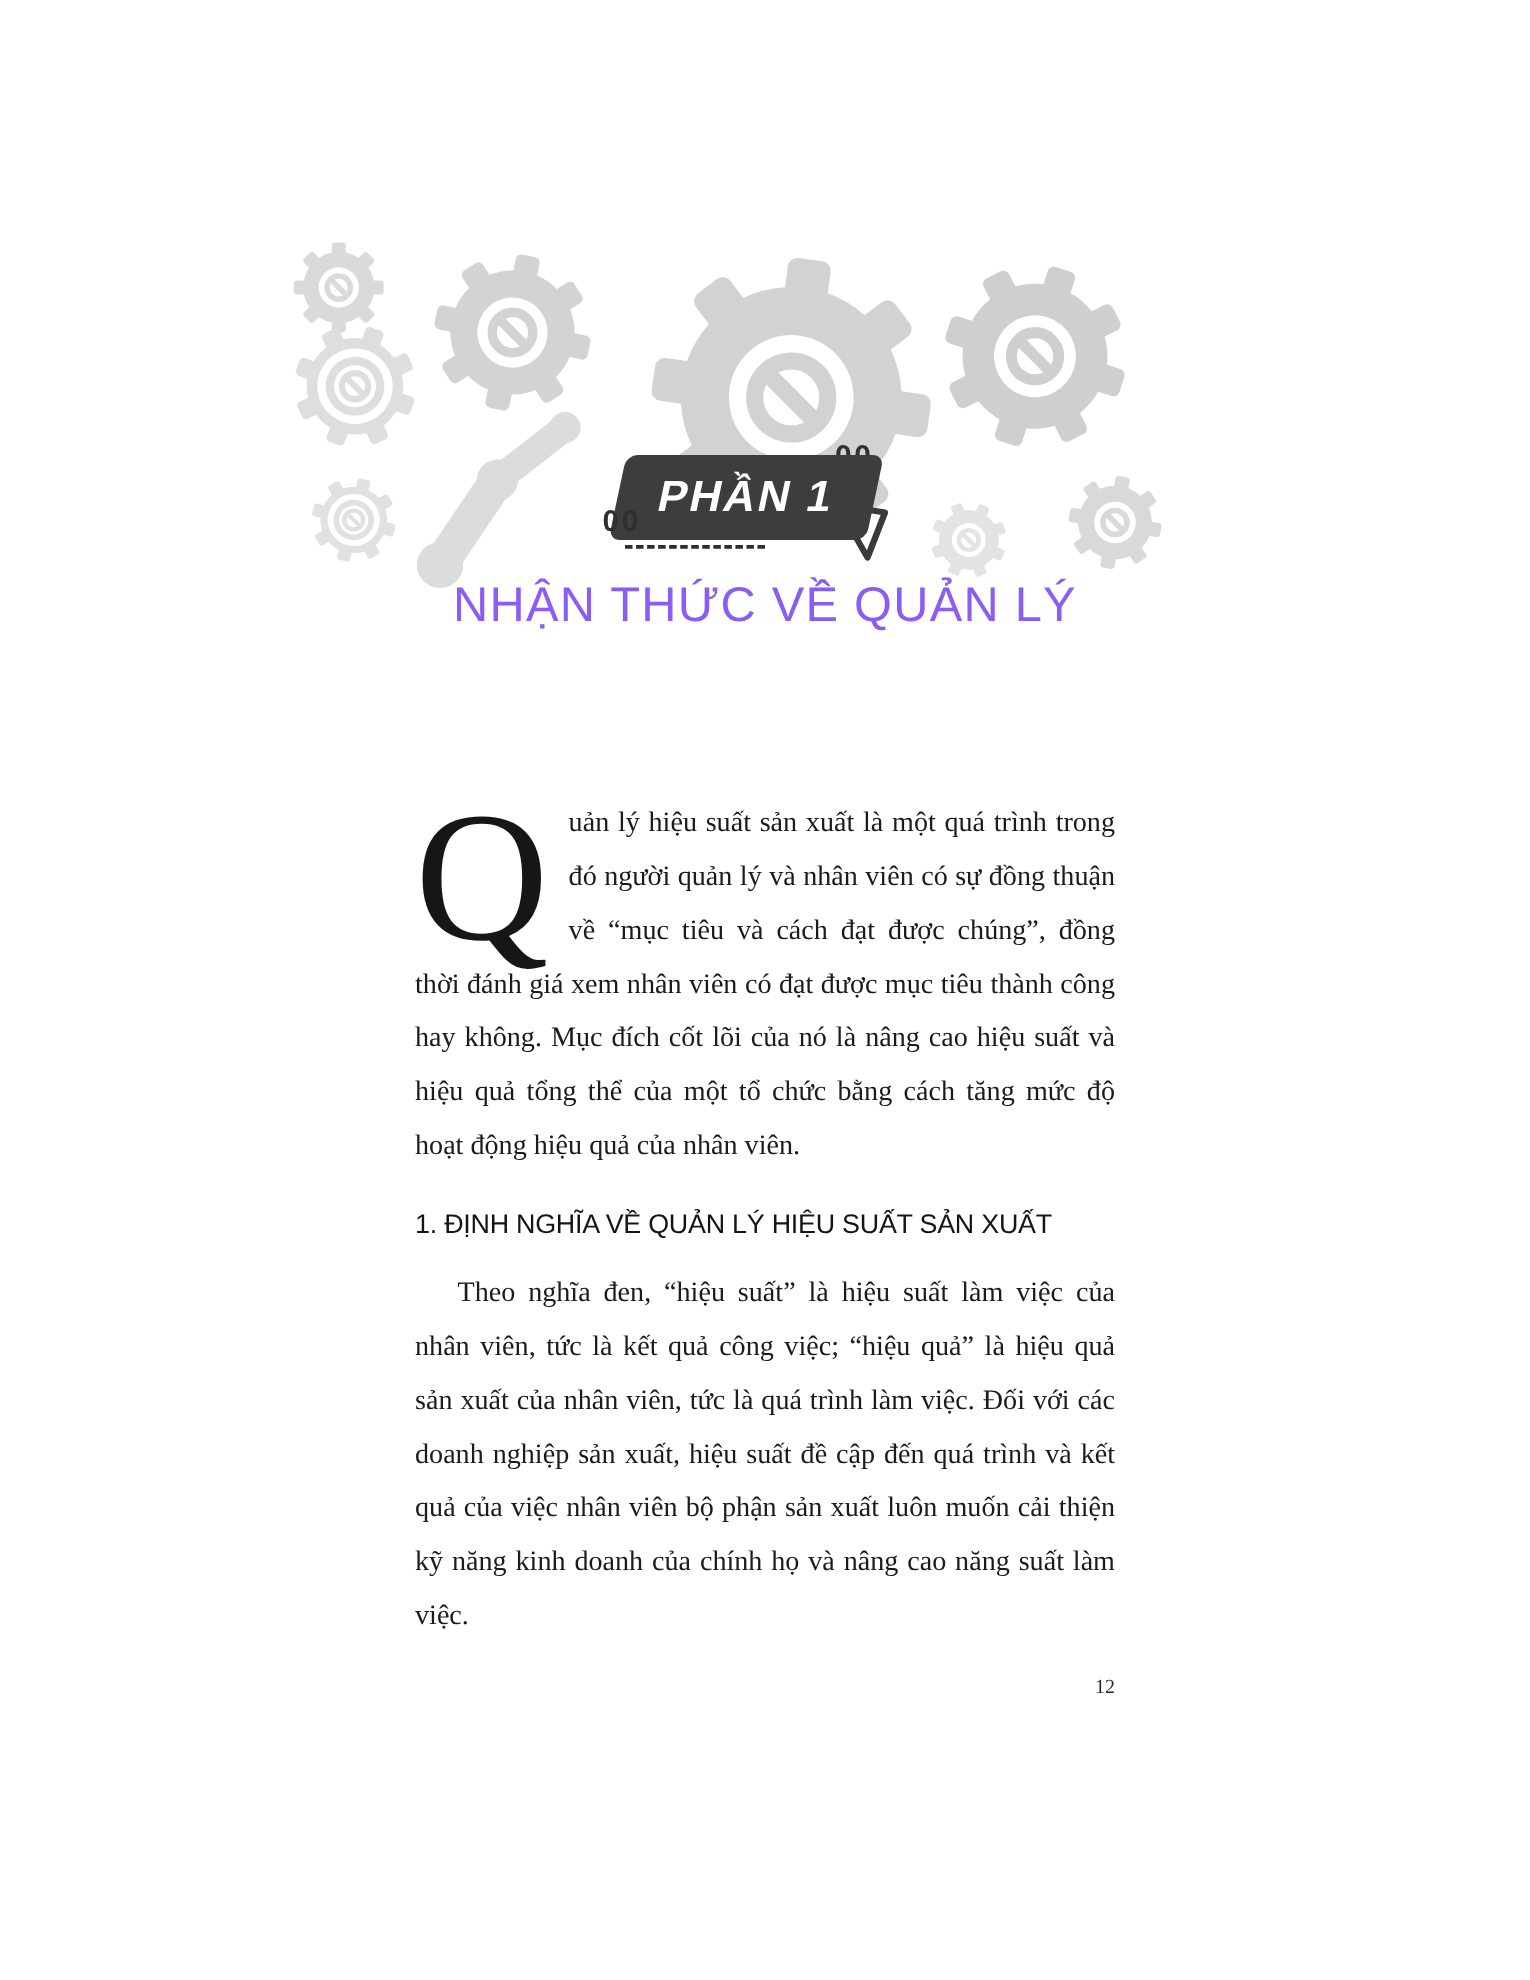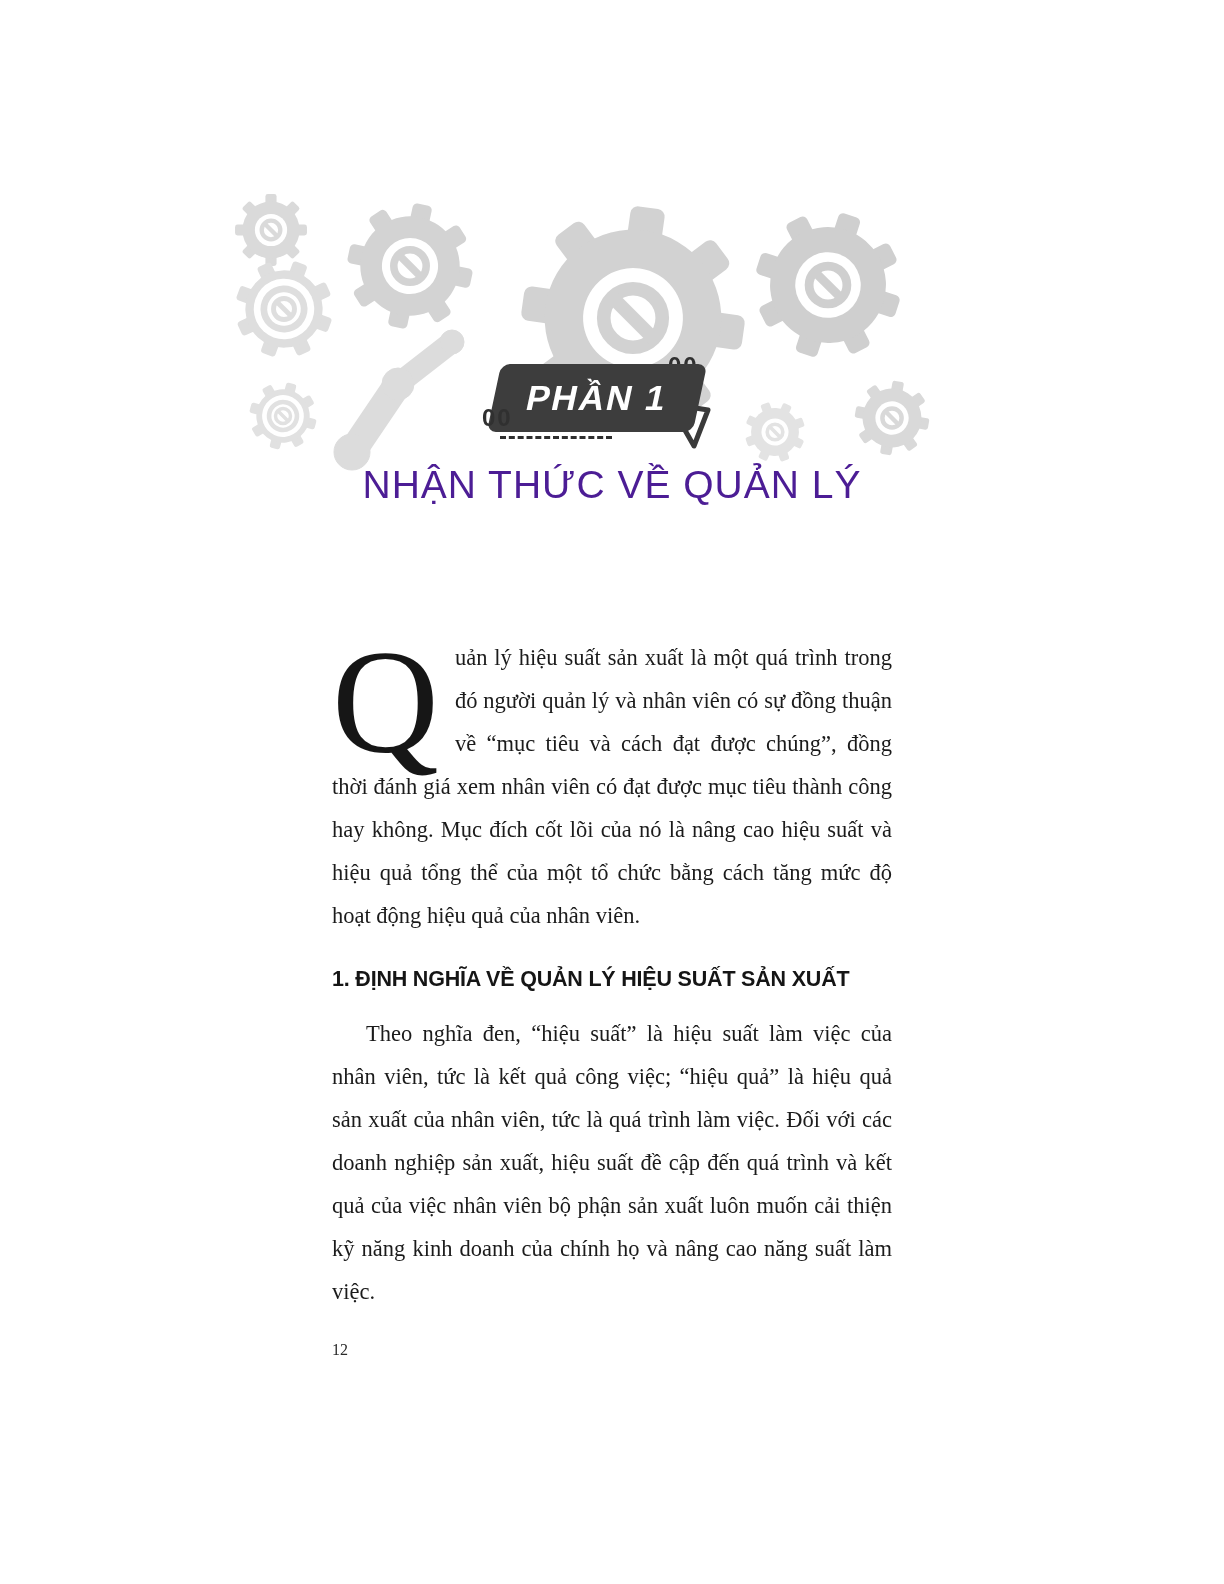--- a/index.html
+++ b/index.html
@@ -41,47 +41,47 @@
   .badge-dash{
     position:absolute;left:500px;top:96px;width:112px;height:0;
     border-top:3px dashed #2e2e2e;z-index:4;
   }
   
   .part-title{
     position:absolute;top:458px;left:0;width:1224px;z-index:3;
     text-align:center;
     font-family:"Liberation Sans",sans-serif;
     font-weight:400;font-size:39px;line-height:53px;
-    color:#4c1d95;letter-spacing:1px;margin:0;
+    color:#8b5cf6;letter-spacing:1px;margin:0;
   }
   
   .content{
     position:absolute;left:332px;top:636px;width:560px;z-index:3;
   }
   .body-text{
     font-size:22.5px;line-height:43px;text-align:justify;
     margin:0;color:#1b1b1b;
   }
   .intro{margin-bottom:6px;}
   .dropcap{
     float:left;
     font-family:"Liberation Serif",serif;
     font-size:148px;line-height:0.82;
     padding:6px 16px 0 0;
     color:#161616;
   }
   .section-heading{
     clear:both;
     font-family:"Liberation Sans",sans-serif;
-    font-weight:bold;font-size:21.5px;letter-spacing:-0.2px;
+    font-weight:normal;font-size:21.5px;letter-spacing:-0.2px;
     color:#151515;margin:30px 0 20px 0;
   }
   .indent{text-indent:34px;}
   .page-number{
-    text-align:left;margin-top:28px;
+    text-align:right;margin-top:28px;
     font-size:16px;color:#2a2a2a;
     font-family:"Liberation Serif",serif;
   }
 </style>
 </head>
 <body>
 
 <div class="page">
 
   <div class="art">

